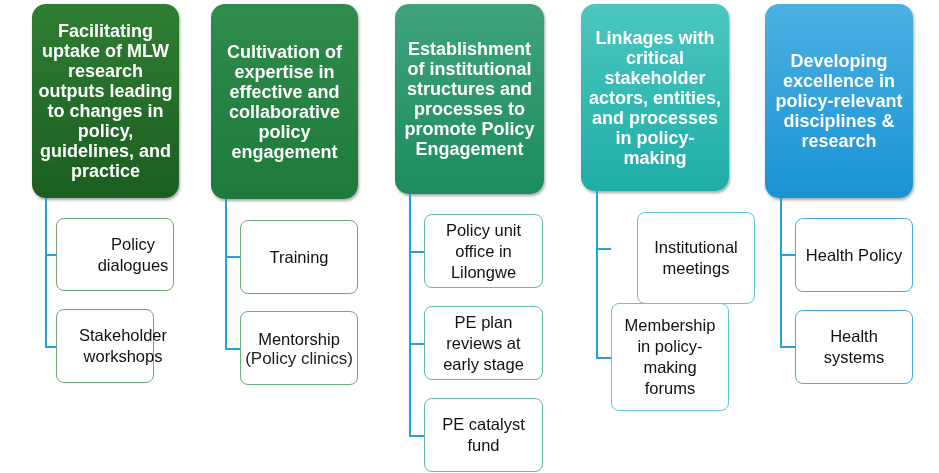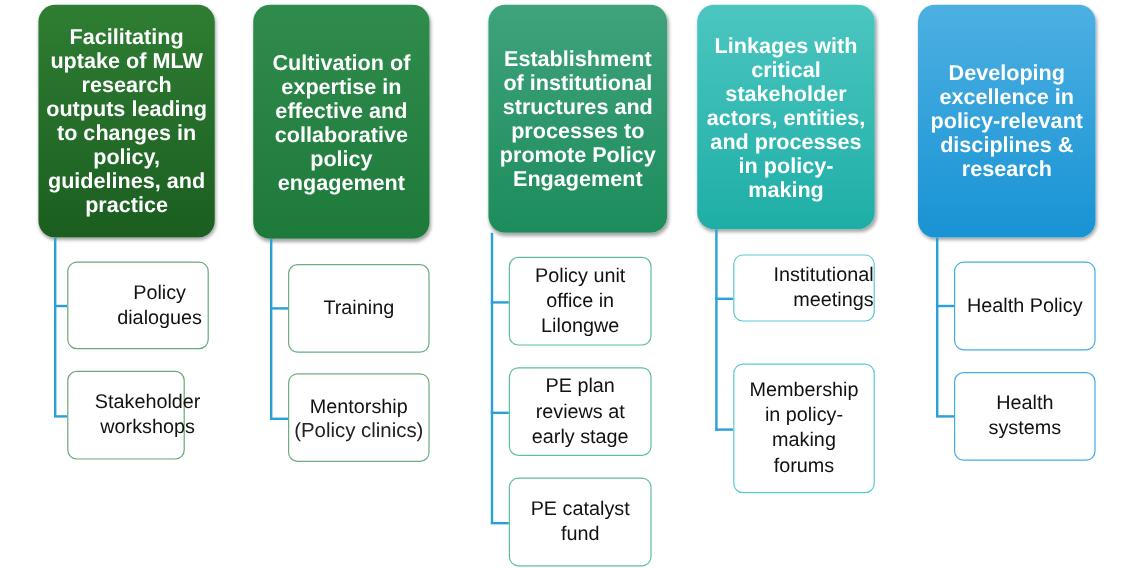--- a/index.html
+++ b/index.html
@@ -38,21 +38,21 @@
 <div class="hline" style="left: 225px; top: 256px; width: 15px; background: rgb(42, 160, 216);"></div>
 <div class="hline" style="left: 225px; top: 348px; width: 15px; background: rgb(42, 160, 216);"></div>
 <div class="child c2" style="left:240px;top:220px;width:118px;height:74px;">
   <span>Training</span>
 </div>
 <div class="child c2" style="left:240px;top:311px;width:118px;height:74px;">
   <span>Mentorship</span>
   <span class="sub">(Policy clinics)</span>
 </div>
 
-<div class="hdr" id="h2" style="left: 395px; top: 4px; width: 149px; height: 190px; background: linear-gradient(rgb(63, 163, 124) 0%, rgb(29, 140, 92) 100%); margin-left: 12px;">
+<div class="hdr" id="h2" style="left: 395px; top: 4px; width: 149px; height: 190px; background: linear-gradient(rgb(63, 163, 124) 0%, rgb(29, 140, 92) 100%);">
   <span>Establishment of institutional structures and processes to promote Policy Engagement</span>
 </div>
 <div class="vline" style="left: 409px; top: 194px; height: 242px; background: rgb(42, 160, 216);"></div>
 <div class="hline" style="left: 409px; top: 251px; width: 15px; background: rgb(42, 160, 216);"></div>
 <div class="hline" style="left: 409px; top: 343px; width: 15px; background: rgb(42, 160, 216);"></div>
 <div class="hline" style="left: 409px; top: 435px; width: 15px; background: rgb(42, 160, 216);"></div>
 <div class="child c3" style="left:424px;top:214px;width:119px;height:74px;">
   <span style="padding:0 8px;">Policy unit office in Lilongwe</span>
 </div>
 <div class="child c3" style="left:424px;top:306px;width:119px;height:74px;">
@@ -61,21 +61,21 @@
 <div class="child c3" style="left:424px;top:398px;width:119px;height:74px;">
   <span style="padding:0 8px;">PE catalyst fund</span>
 </div>
 
 <div class="hdr" id="h3" style="left: 581px; top: 4px; width: 148px; height: 187px; background: linear-gradient(rgb(76, 198, 193) 0%, rgb(30, 174, 166) 100%);">
   <span>Linkages with critical stakeholder actors, entities, and processes in policy-making</span>
 </div>
 <div class="vline" style="left: 596px; top: 191px; height: 168px; background: rgb(42, 160, 216);"></div>
 <div class="hline" style="left: 596px; top: 248px; width: 15px; background: rgb(42, 160, 216);"></div>
 <div class="hline" style="left: 596px; top: 357px; width: 15px; background: rgb(42, 160, 216);"></div>
-<div class="child c4" style="left:611px;top:212px;width:118px;height:56px;text-align:right;">
+<div class="child c4" style="left:637px;top:212px;width:118px;height:92px;">
   <span>Institutional meetings</span>
 </div>
 <div class="child c4" style="left:611px;top:303px;width:118px;height:108px;">
   <span style="padding:0 8px;">Membership in policy-making forums</span>
 </div>
 
 <div class="hdr" id="h4" style="left: 765px; top: 4px; width: 148px; height: 194px; background: linear-gradient(rgb(77, 176, 226) 0%, rgb(24, 147, 212) 100%);">
   <span>Developing excellence in policy-relevant disciplines &amp; research</span>
 </div>
 <div class="vline" style="left: 780px; top: 198px; height: 149px; background: rgb(42, 160, 216);"></div>

